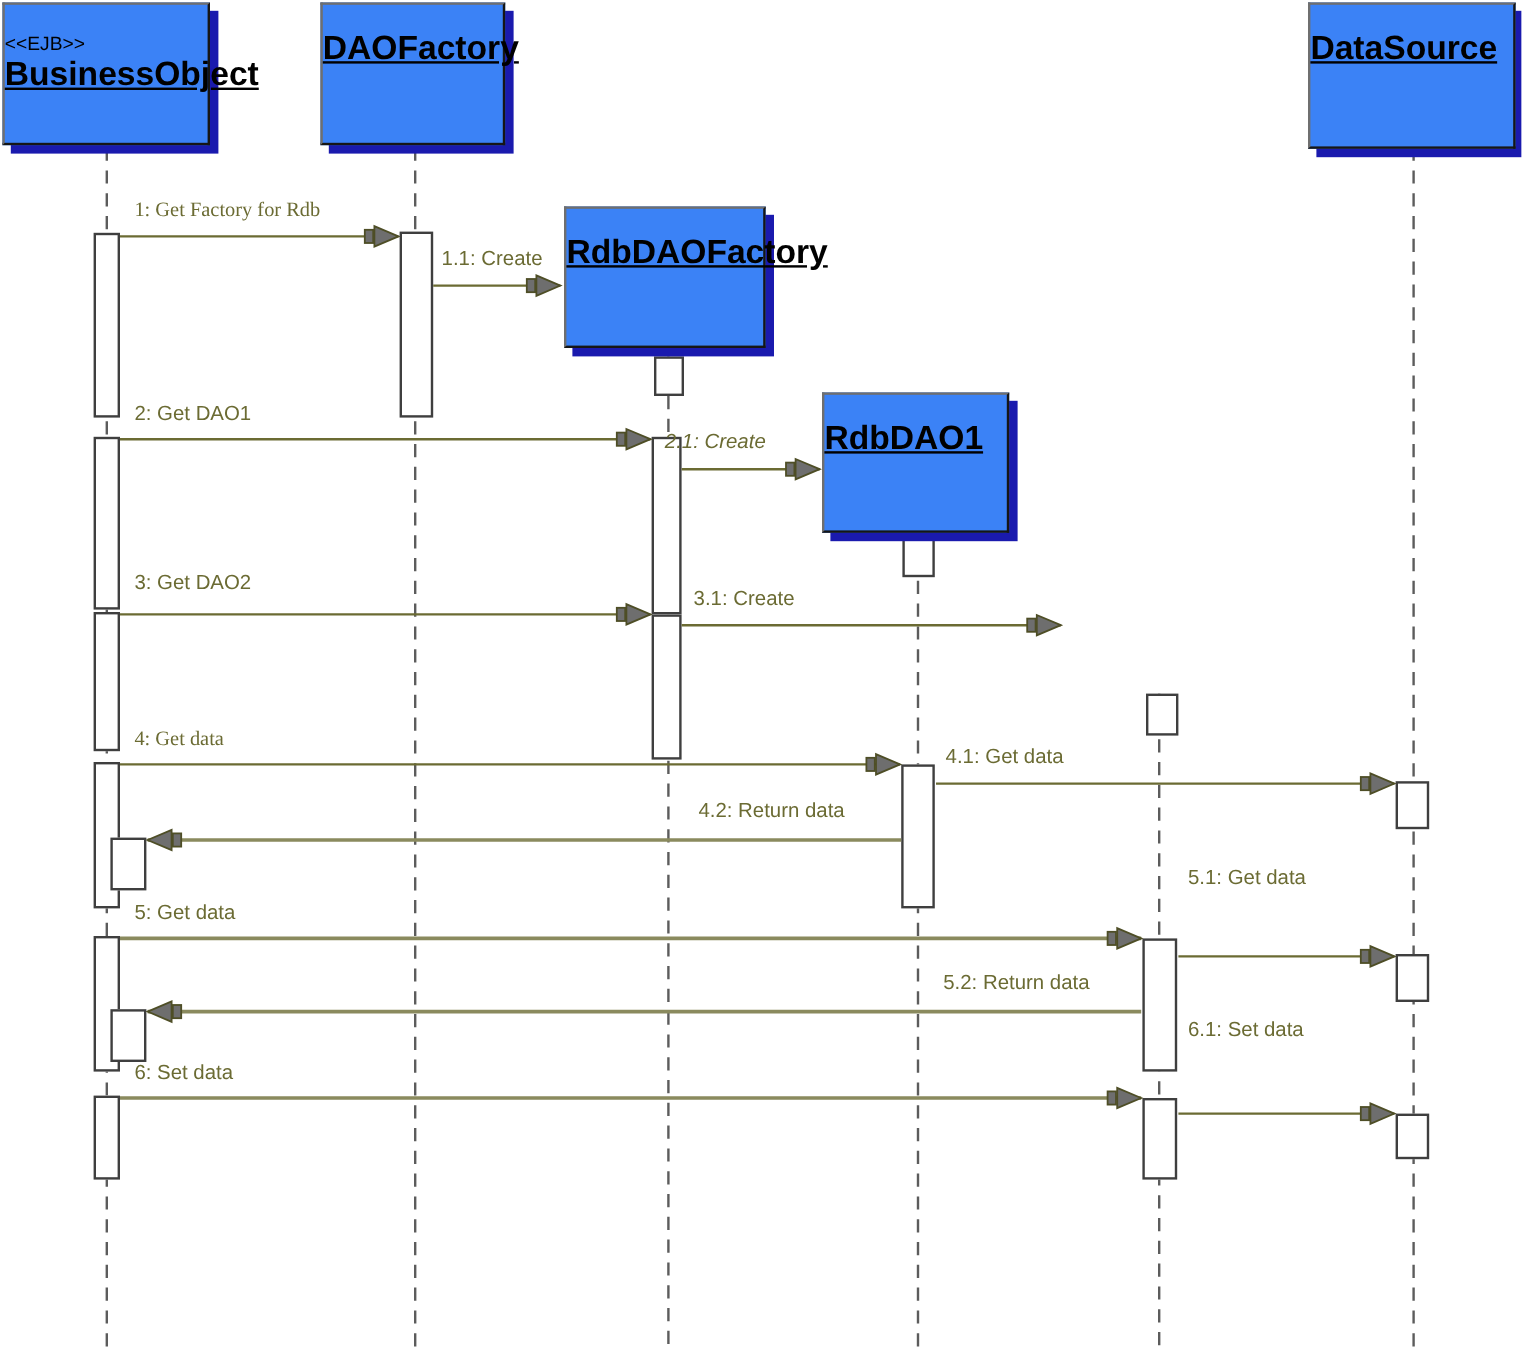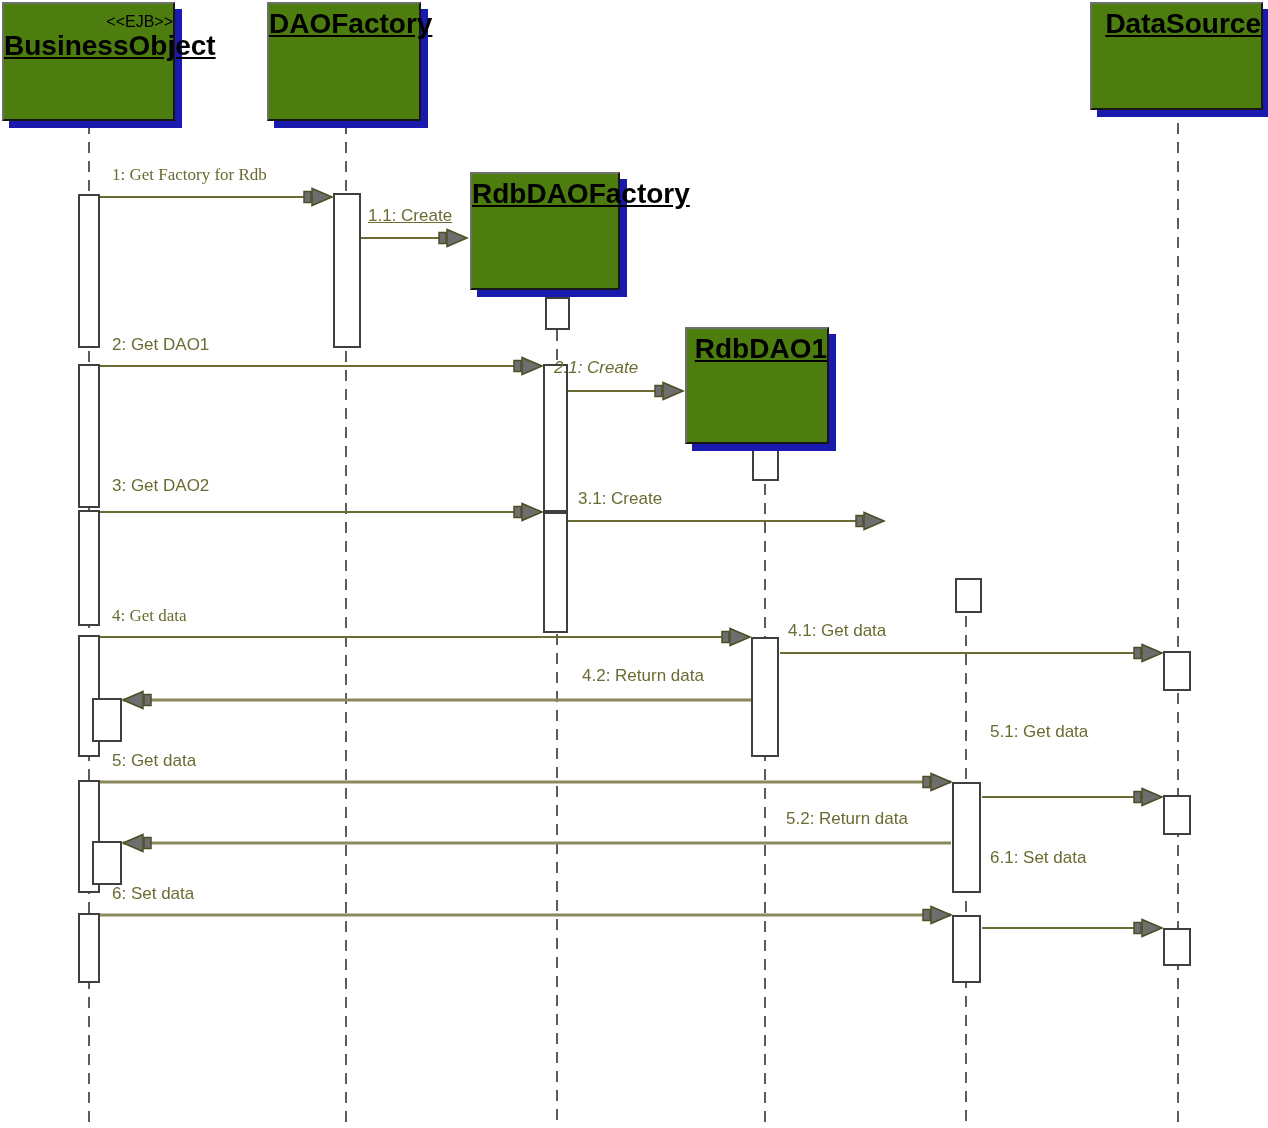--- a/index.html
+++ b/index.html
@@ -1,21 +1,21 @@
 <!DOCTYPE html>
 <html><head>
 <meta charset="utf-8">
 <style>
   html,body{margin:0;padding:0;background:#ffffff}
   #diagram{position:relative;width:1268px;height:1128px;background:#ffffff;
            font-family:"Liberation Sans",sans-serif;overflow:hidden}
   #diagram svg{position:absolute;left:0;top:0}
-  .actor-box{position:absolute;box-sizing:border-box;background:#4d7c0f;
+  .actor-box{position:absolute;box-sizing:border-box;background:#3b82f6;
              border:2px solid;border-color:#6f6f6f #161616 #161616 #6f6f6f;
-             text-align:right;padding-top:7px;
+             text-align:left;padding-top:23px;
              box-shadow:7px 7px 0 0 #1a1aae}
   .actor-stereotype{font-size:16px;color:#000;line-height:22px}
   .actor-name{font-size:28px;font-weight:bold;color:#000;
               text-decoration:underline;line-height:26px}
   .activation{position:absolute;box-sizing:border-box;background:#ffffff;
               border:2px solid #3f3f3f}
   .msg-label{position:absolute;font-size:17px;color:#6b6b33;white-space:nowrap}
 </style>
 </head>
 <body>
@@ -87,42 +87,42 @@
       <polygon points="123,843 143,834.5 143,851.5" fill="#6e6e6e" stroke="#4e4e26" stroke-width="1.5"></polygon>
       <rect x="144" y="837.5" width="7" height="11" fill="#6e6e6e" stroke="#4e4e26" stroke-width="1.5"></rect>
       <line x1="100" x2="951" y1="915" y2="915" stroke="#8a8a5e" stroke-width="3"></line>
       <polygon points="951,915 931,906.5 931,923.5" fill="#6e6e6e" stroke="#4e4e26" stroke-width="1.5"></polygon>
       <rect x="923" y="909.5" width="7" height="11" fill="#6e6e6e" stroke="#4e4e26" stroke-width="1.5"></rect>
       <line x1="982" x2="1162" y1="928" y2="928" stroke="#6b6b33" stroke-width="2"></line>
       <polygon points="1162,928 1142,919.5 1142,936.5" fill="#6e6e6e" stroke="#4e4e26" stroke-width="1.5"></polygon>
       <rect x="1134" y="922.5" width="7" height="11" fill="#6e6e6e" stroke="#4e4e26" stroke-width="1.5"></rect>
     </svg>
     <div class="msg-label" style="left: 112px; top: 165px; font-family: Liberation Serif, serif;">1: Get Factory for Rdb</div>
-    <div class="msg-label" style="left: 368px; top: 206px; text-decoration: underline;">1.1: Create</div>
+    <div class="msg-label" style="left: 368px; top: 206px;">1.1: Create</div>
     <div class="msg-label" style="left: 112px; top: 335px;">2: Get DAO1</div>
     <div class="msg-label" style="left: 554px; top: 358px; font-style: italic;">2.1: Create</div>
     <div class="msg-label" style="left: 112px; top: 476px;">3: Get DAO2</div>
     <div class="msg-label" style="left: 578px; top: 489px;">3.1: Create</div>
     <div class="msg-label" style="left: 112px; top: 606px; font-family: Liberation Serif, serif;">4: Get data</div>
     <div class="msg-label" style="left: 788px; top: 621px;">4.1: Get data</div>
     <div class="msg-label" style="left: 582px; top: 666px;">4.2: Return data</div>
     <div class="msg-label" style="left: 112px; top: 751px;">5: Get data</div>
     <div class="msg-label" style="left: 990px; top: 722px;">5.1: Get data</div>
     <div class="msg-label" style="left: 786px; top: 809px;">5.2: Return data</div>
     <div class="msg-label" style="left: 112px; top: 884px;">6: Set data</div>
     <div class="msg-label" style="left: 990px; top: 848px;">6.1: Set data</div>
     <div class="actor-box" style="left: 2px; top: 2px; width: 173px; height: 119px;">
       <div class="actor-stereotype">&lt;&lt;EJB&gt;&gt;</div>
       <div class="actor-name">BusinessObject</div>
     </div>
     <div class="actor-box" style="left: 267px; top: 2px; width: 154px; height: 119px;">
       <div class="actor-name">DAOFactory</div>
     </div>
-    <div class="actor-box" style="left: 470px; top: 172px; width: 150px; height: 118px;">
+    <div class="actor-box" style="left: 470px; top: 172px; width: 168px; height: 118px;">
       <div class="actor-name">RdbDAOFactory</div>
     </div>
-    <div class="actor-box" style="left: 685px; top: 327px; width: 144px; height: 117px;">
+    <div class="actor-box" style="left: 685px; top: 327px; width: 156px; height: 117px;">
       <div class="actor-name">RdbDAO1</div>
     </div>
-    <div class="actor-box" style="left: 1090px; top: 2px; width: 173px; height: 108px;">
+    <div class="actor-box" style="left: 1090px; top: 2px; width: 173px; height: 122px;">
       <div class="actor-name">DataSource</div>
     </div>
   </div>
 
 </body></html>

